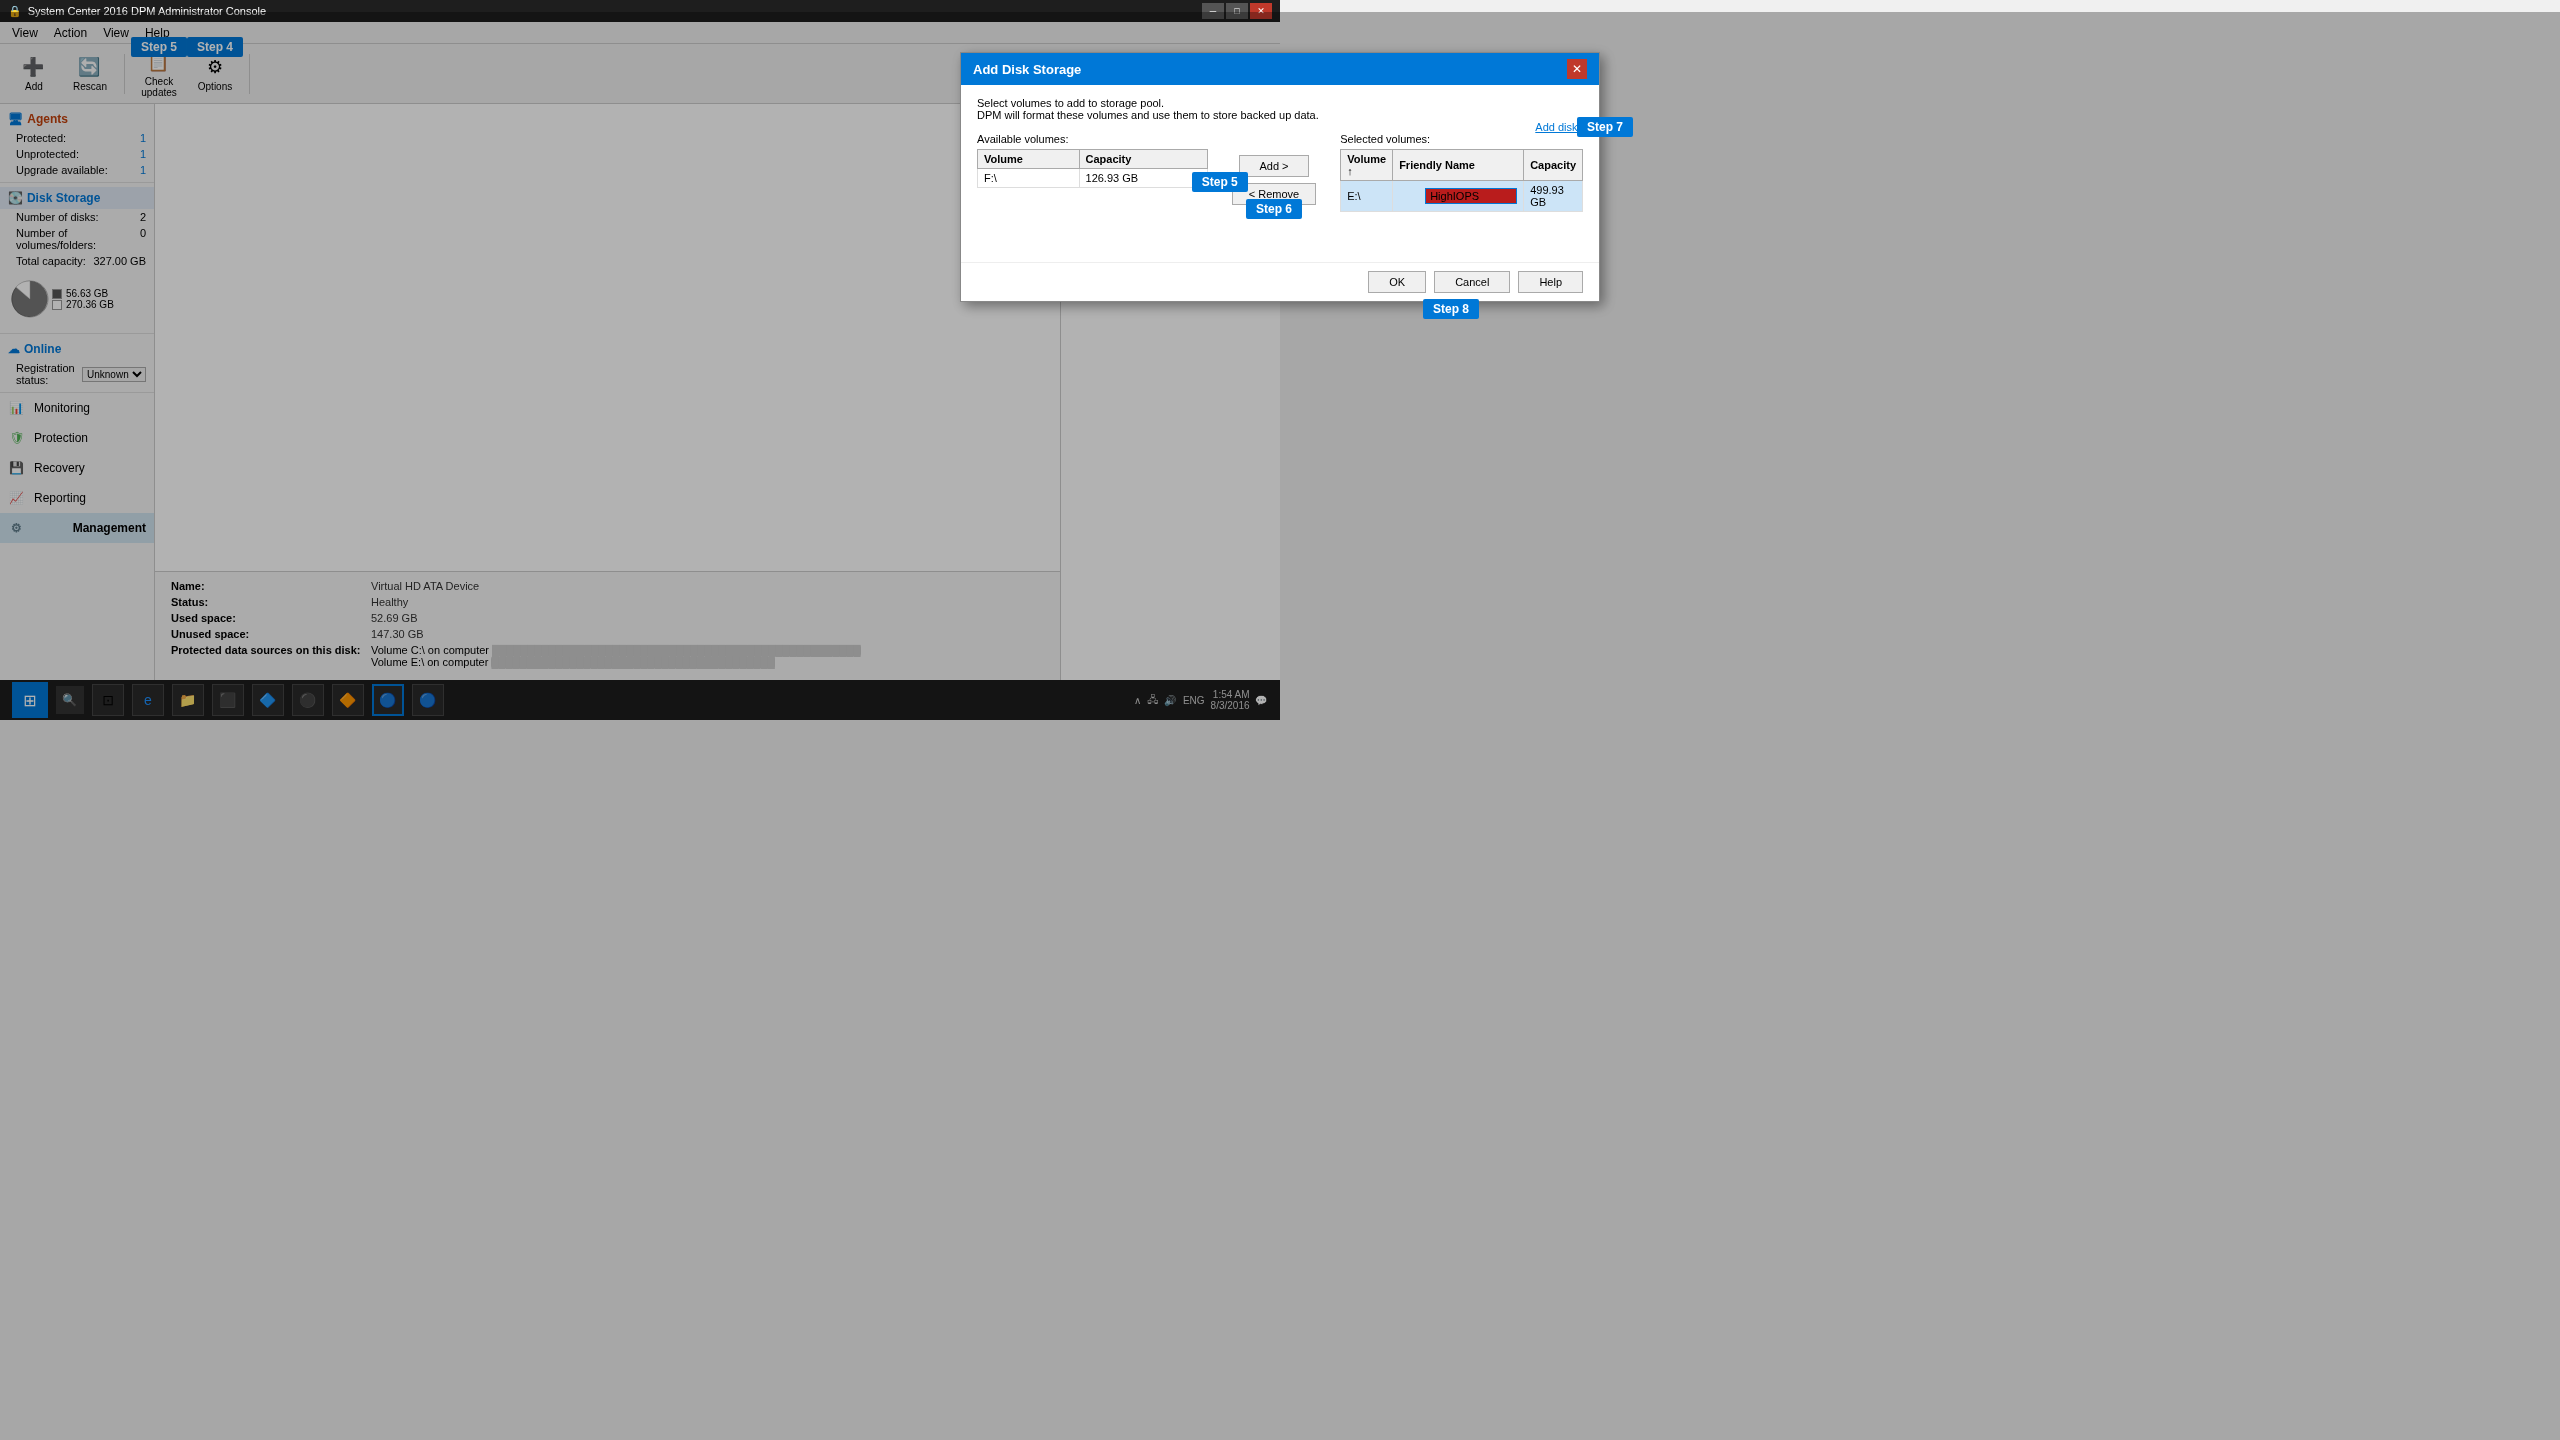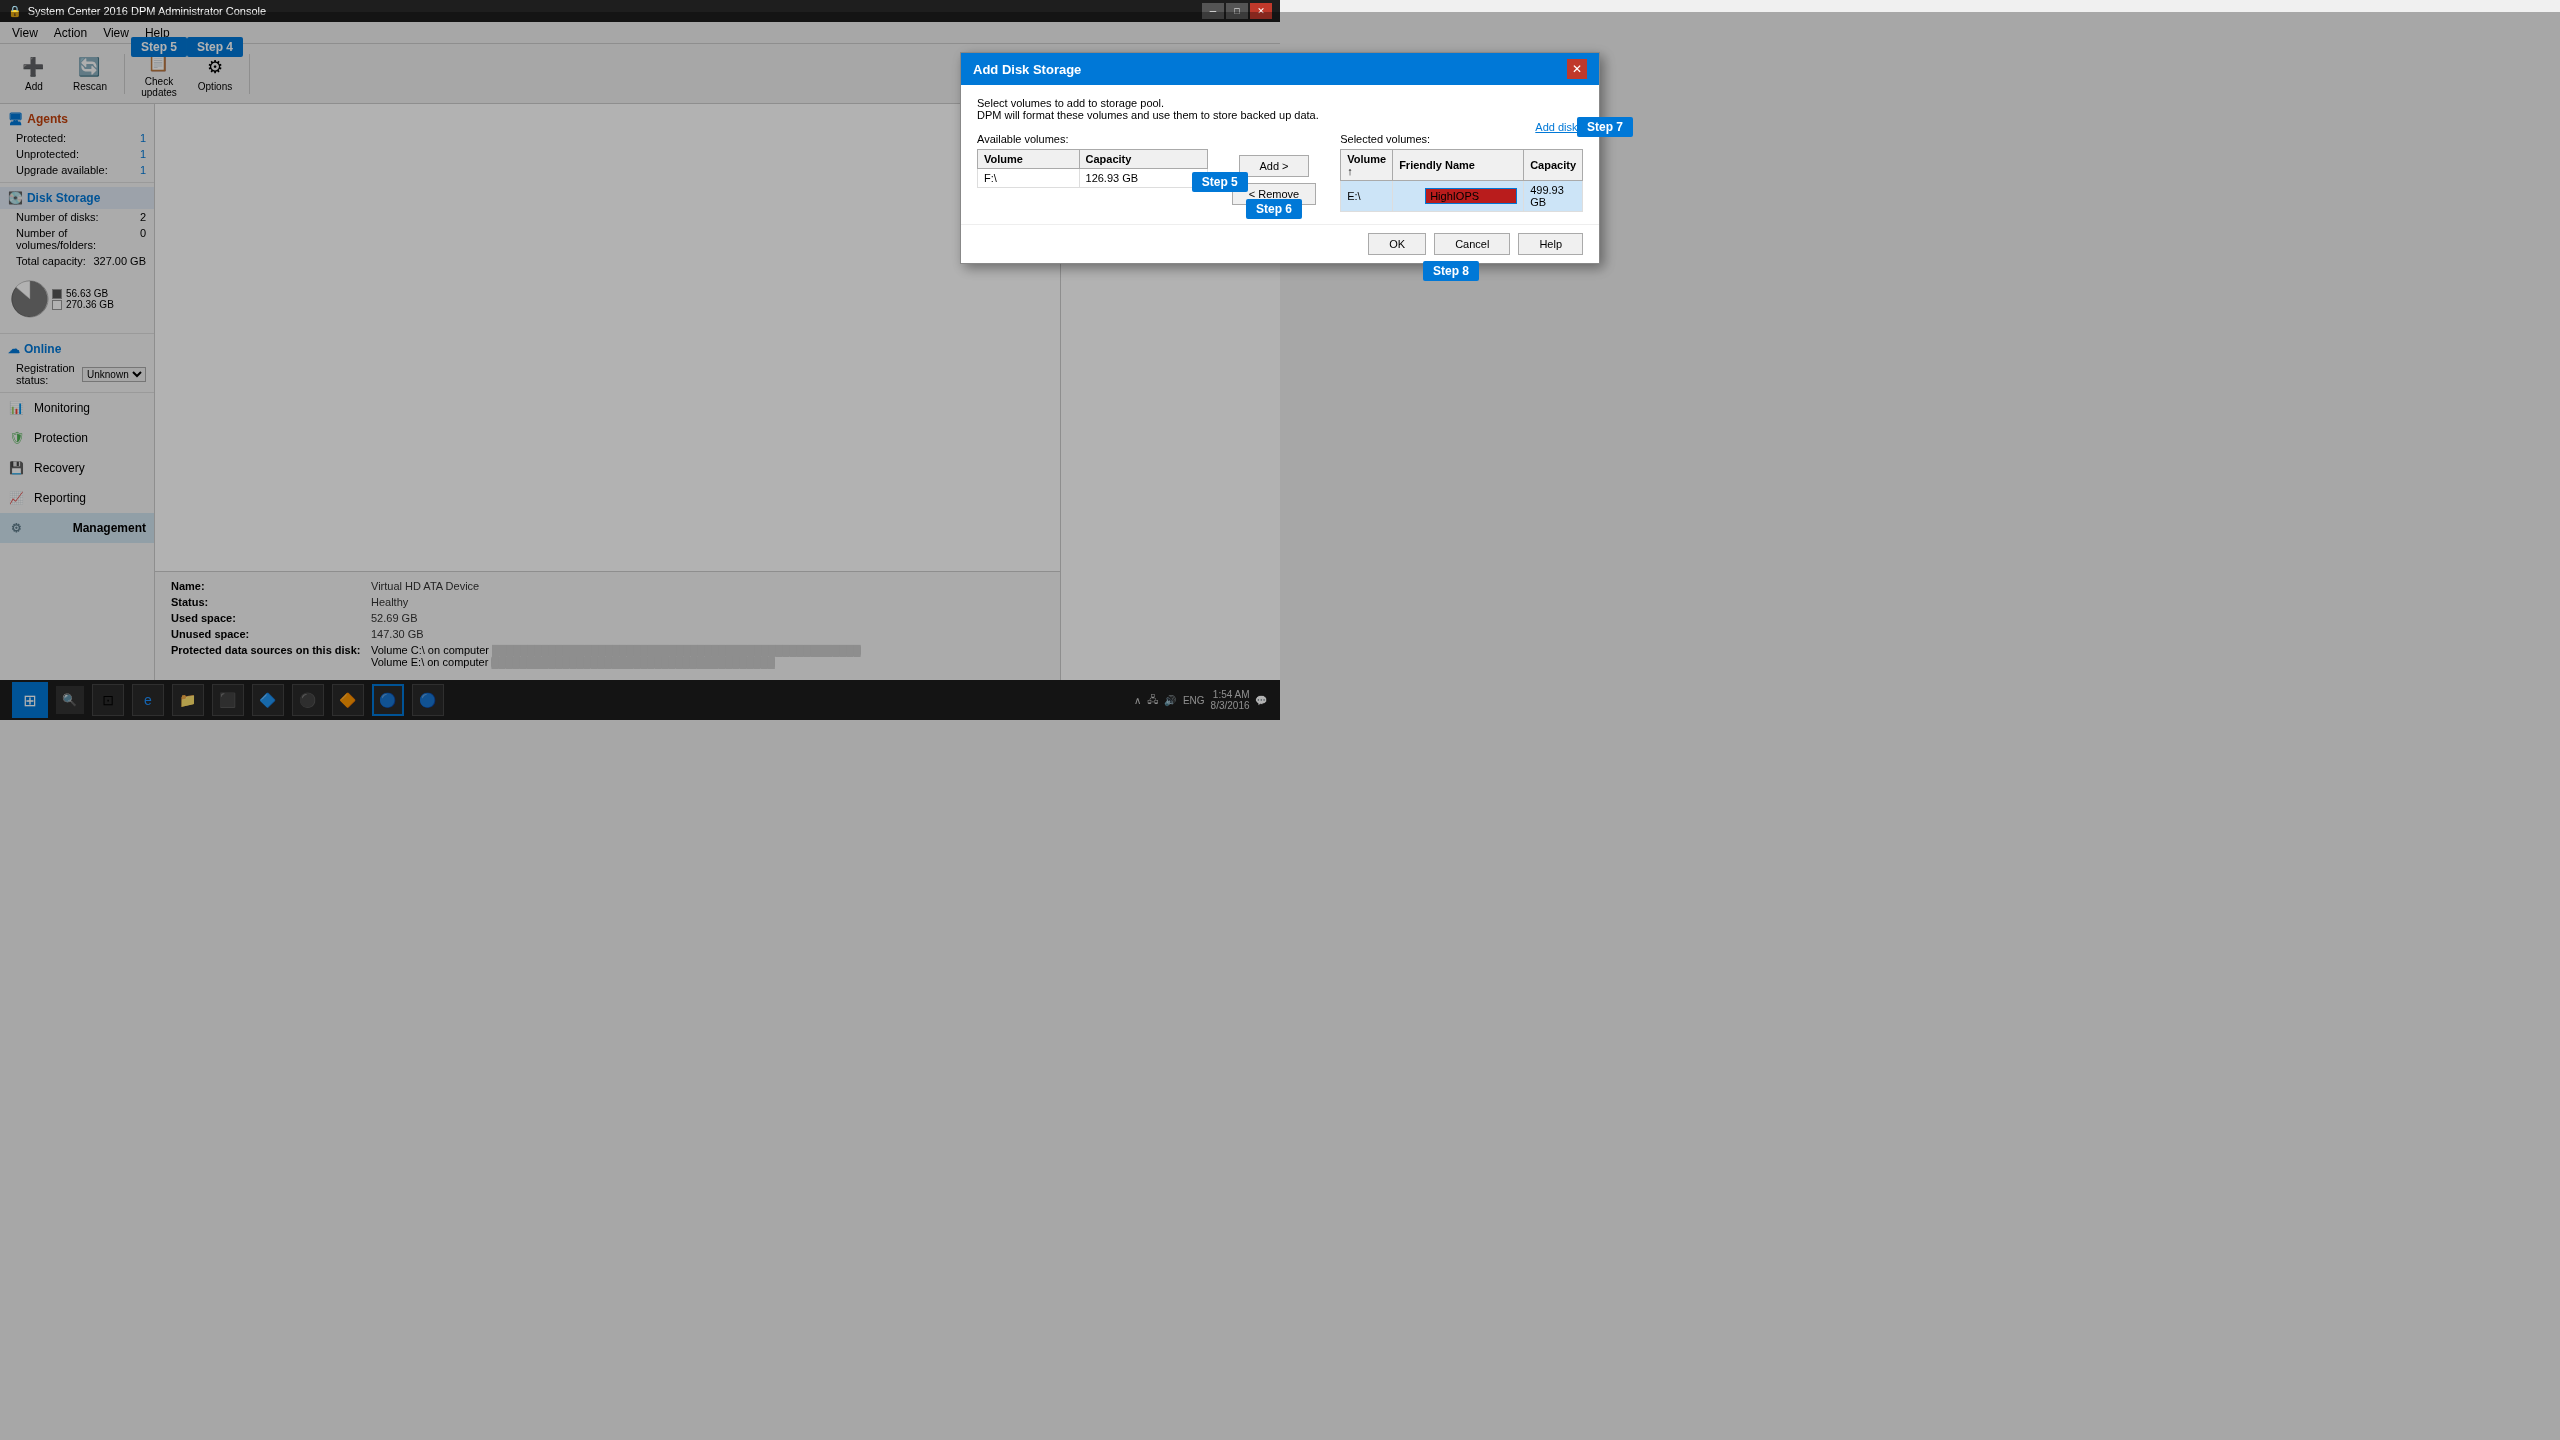--- a/index.html
+++ b/index.html
@@ -409,21 +409,21 @@
                 <td>499.93 GB</td>
               </tr>
             </tbody>
           </table>
           <div style="position:absolute;top:-16px;right:-50px;z-index:10;">
             <span class="step-overlay">Step 7</span>
           </div>
         </div>
       </div>
     </div>
-    <div class="modal-footer" style="position:relative;">
+    <div class="modal-footer" style="position:relative;margin-top:38px;">
       <button class="modal-footer-btn">OK</button>
       <button class="modal-footer-btn">Cancel</button>
       <button class="modal-footer-btn">Help</button>
       <div style="position:absolute;bottom:-18px;right:120px;z-index:10;">
         <span class="step-overlay">Step 8</span>
       </div>
     </div>
   </div>
 </div>
 

